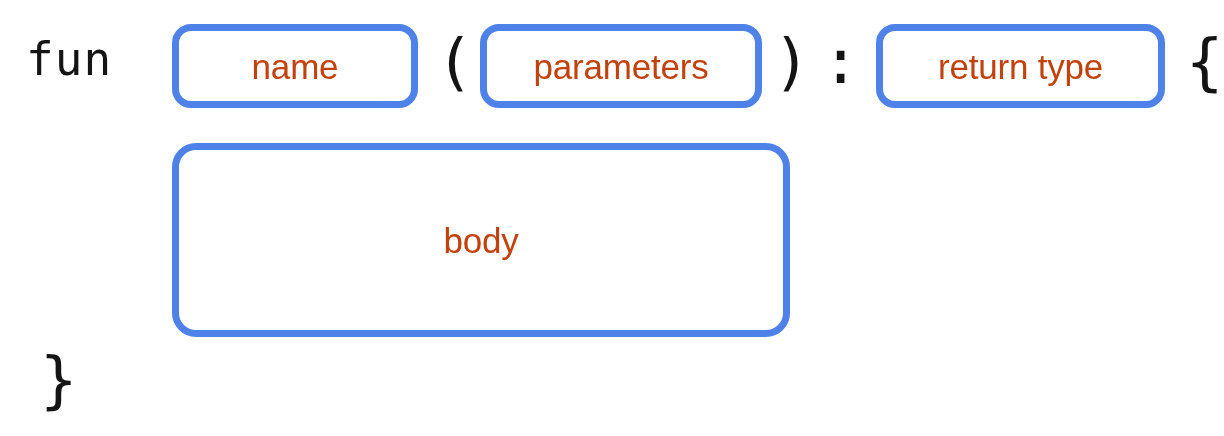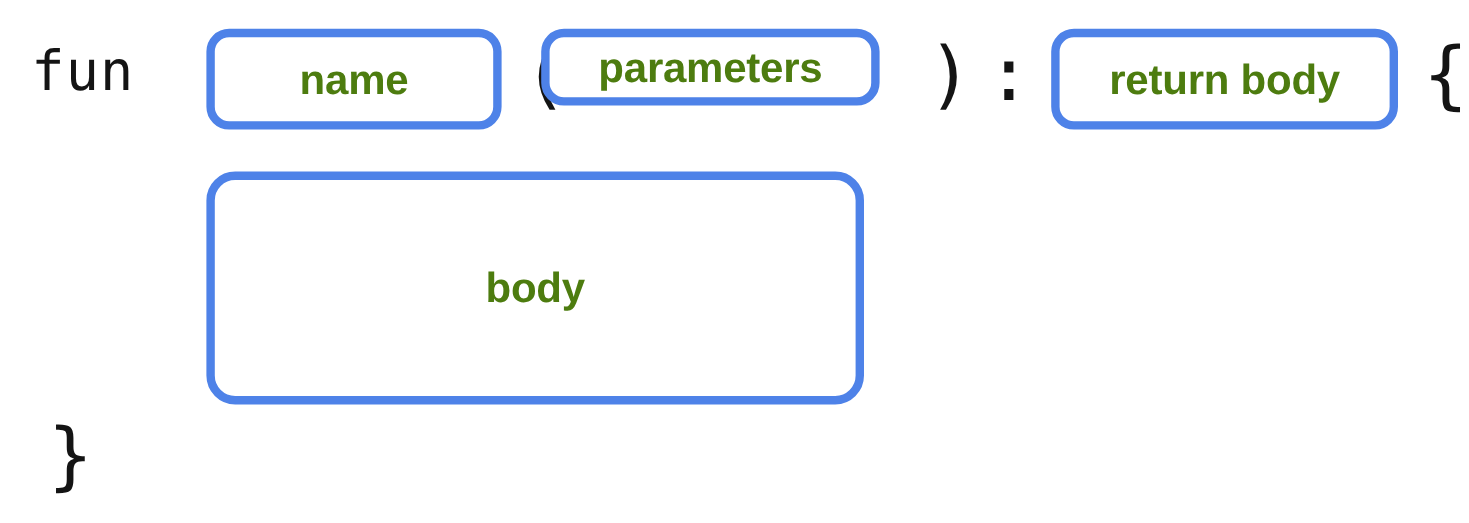--- a/index.html
+++ b/index.html
@@ -38,36 +38,36 @@
     box-sizing: border-box;
     border: 7px solid #4e82e8;
     background: #ffffff;
     border-radius: 19px;
     display: flex;
     align-items: center;
     justify-content: center;
   }
   .slot-label {
     font-family: "Liberation Sans", sans-serif;
-    font-weight: 700;
+    font-weight: 400;
     font-size: 35px;
-    color: #4d7c0f;
+    color: #c2410c;
     letter-spacing: -0.2px;
     line-height: 1;
     white-space: nowrap;
   }
 
   .slot-name        { left: 172px; top: 24px;  width: 246px; height: 84px; }
-  .slot-parameters  { left: 451px; top: 24px;  width: 282px; height: 64px; }
+  .slot-parameters  { left: 480px; top: 24px;  width: 282px; height: 84px; }
   .slot-returntype  { left: 876px; top: 24px;  width: 289px; height: 84px; }
 
   .slot-body {
     left: 172px;
     top: 143px;
-    width: 548px;
+    width: 618px;
     height: 194px;
     border-radius: 24px;
     text-align: center;
   }
   .slot-body .slot-label { font-size: 35px; }
 </style>
 </head>
 <body>
 
 <div id="stage">
@@ -82,21 +82,21 @@
 
   <div class="slot slot-parameters">
     <span class="slot-label">parameters</span>
   </div>
 
   <span class="syntax paren-r">)</span>
 
   <span class="syntax colon">:</span>
 
   <div class="slot slot-returntype">
-    <span class="slot-label">return body</span>
+    <span class="slot-label">return type</span>
   </div>
 
   <span class="syntax brace-l">{</span>
 
   <div class="slot slot-body">
     <span class="slot-label">body</span>
   </div>
 
   <span class="syntax brace-r">}</span>
 

